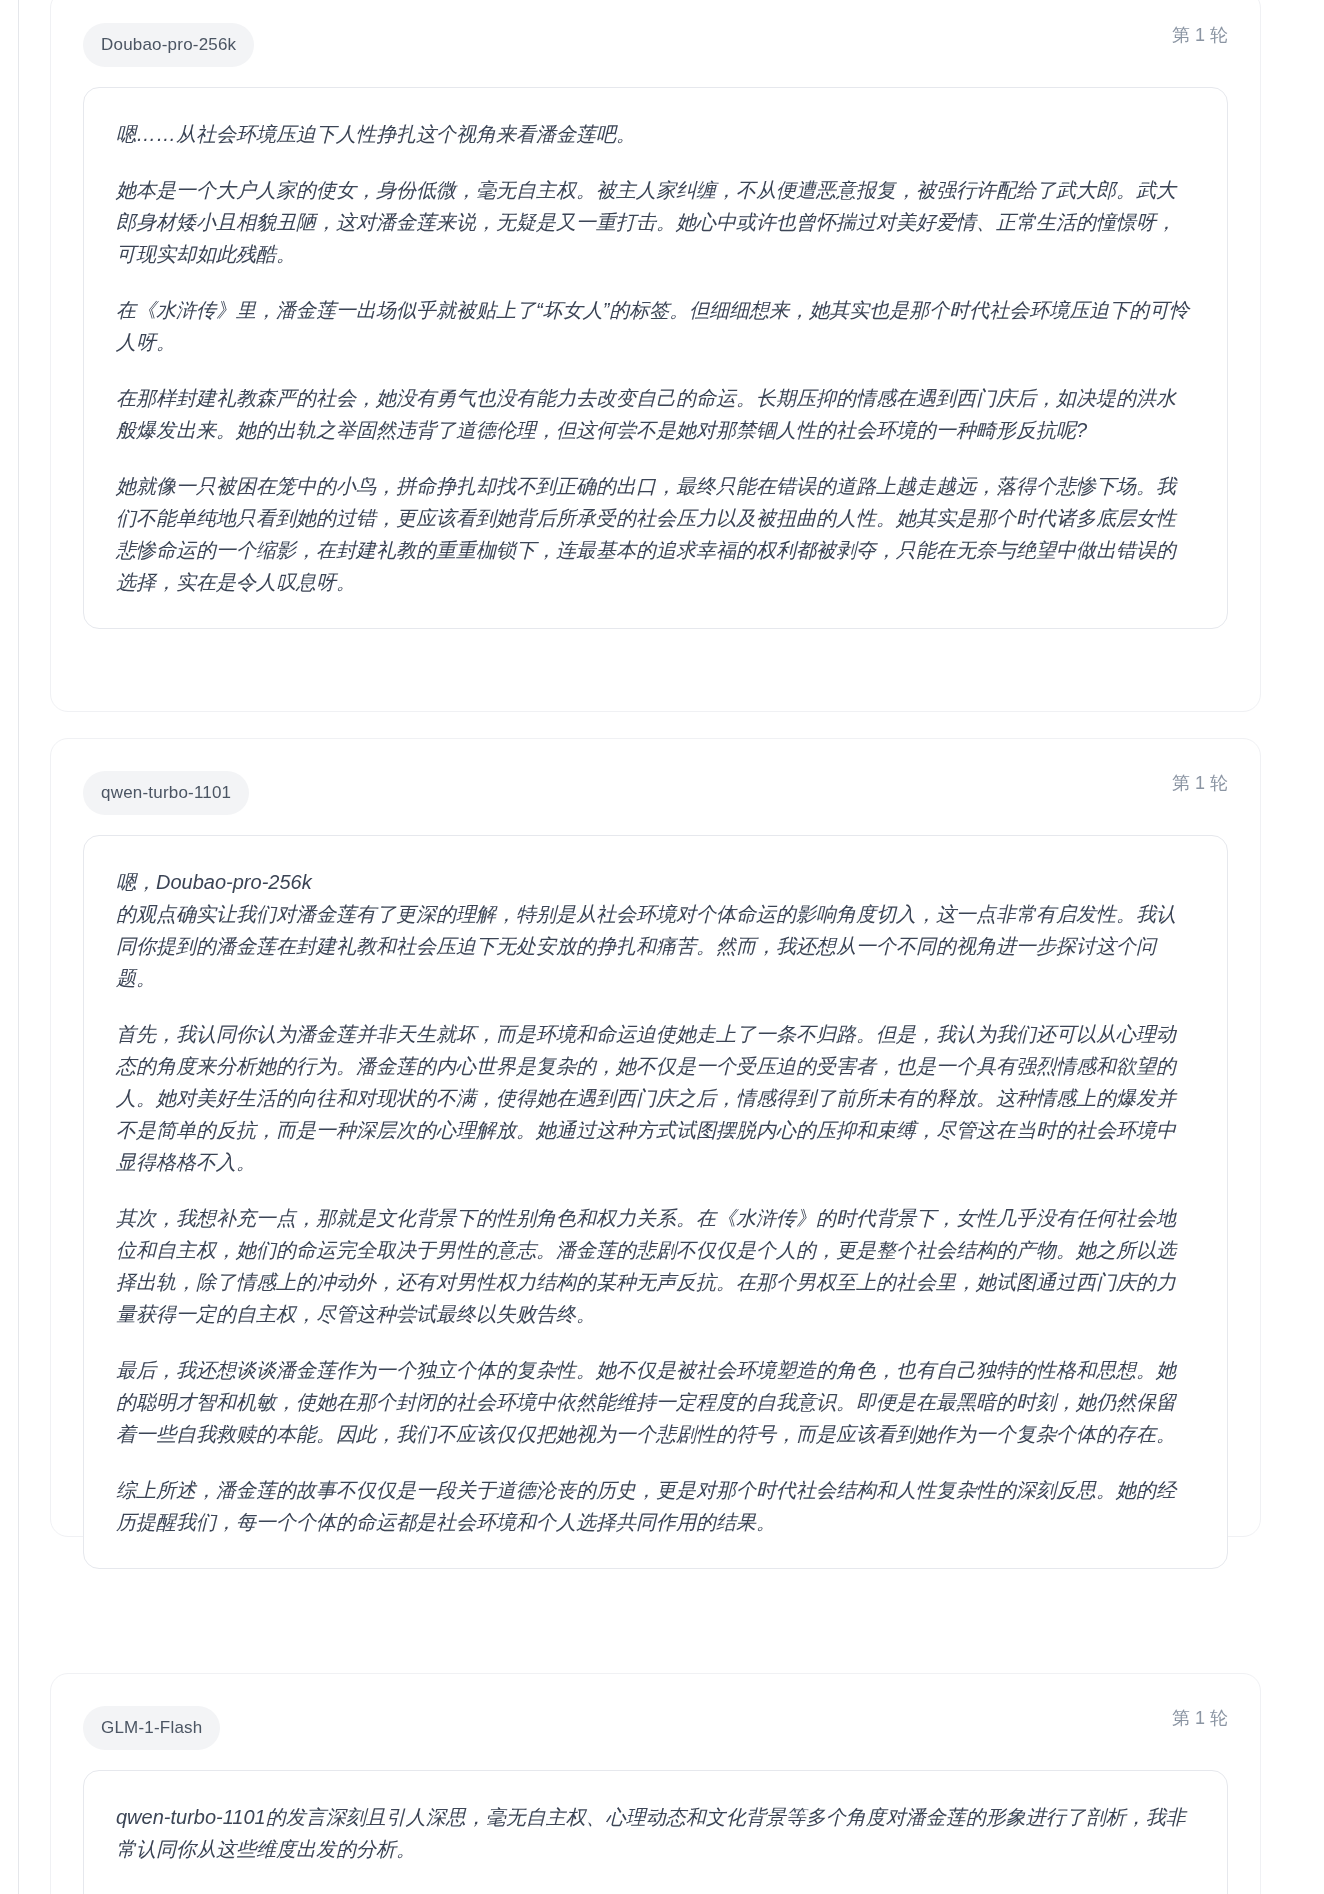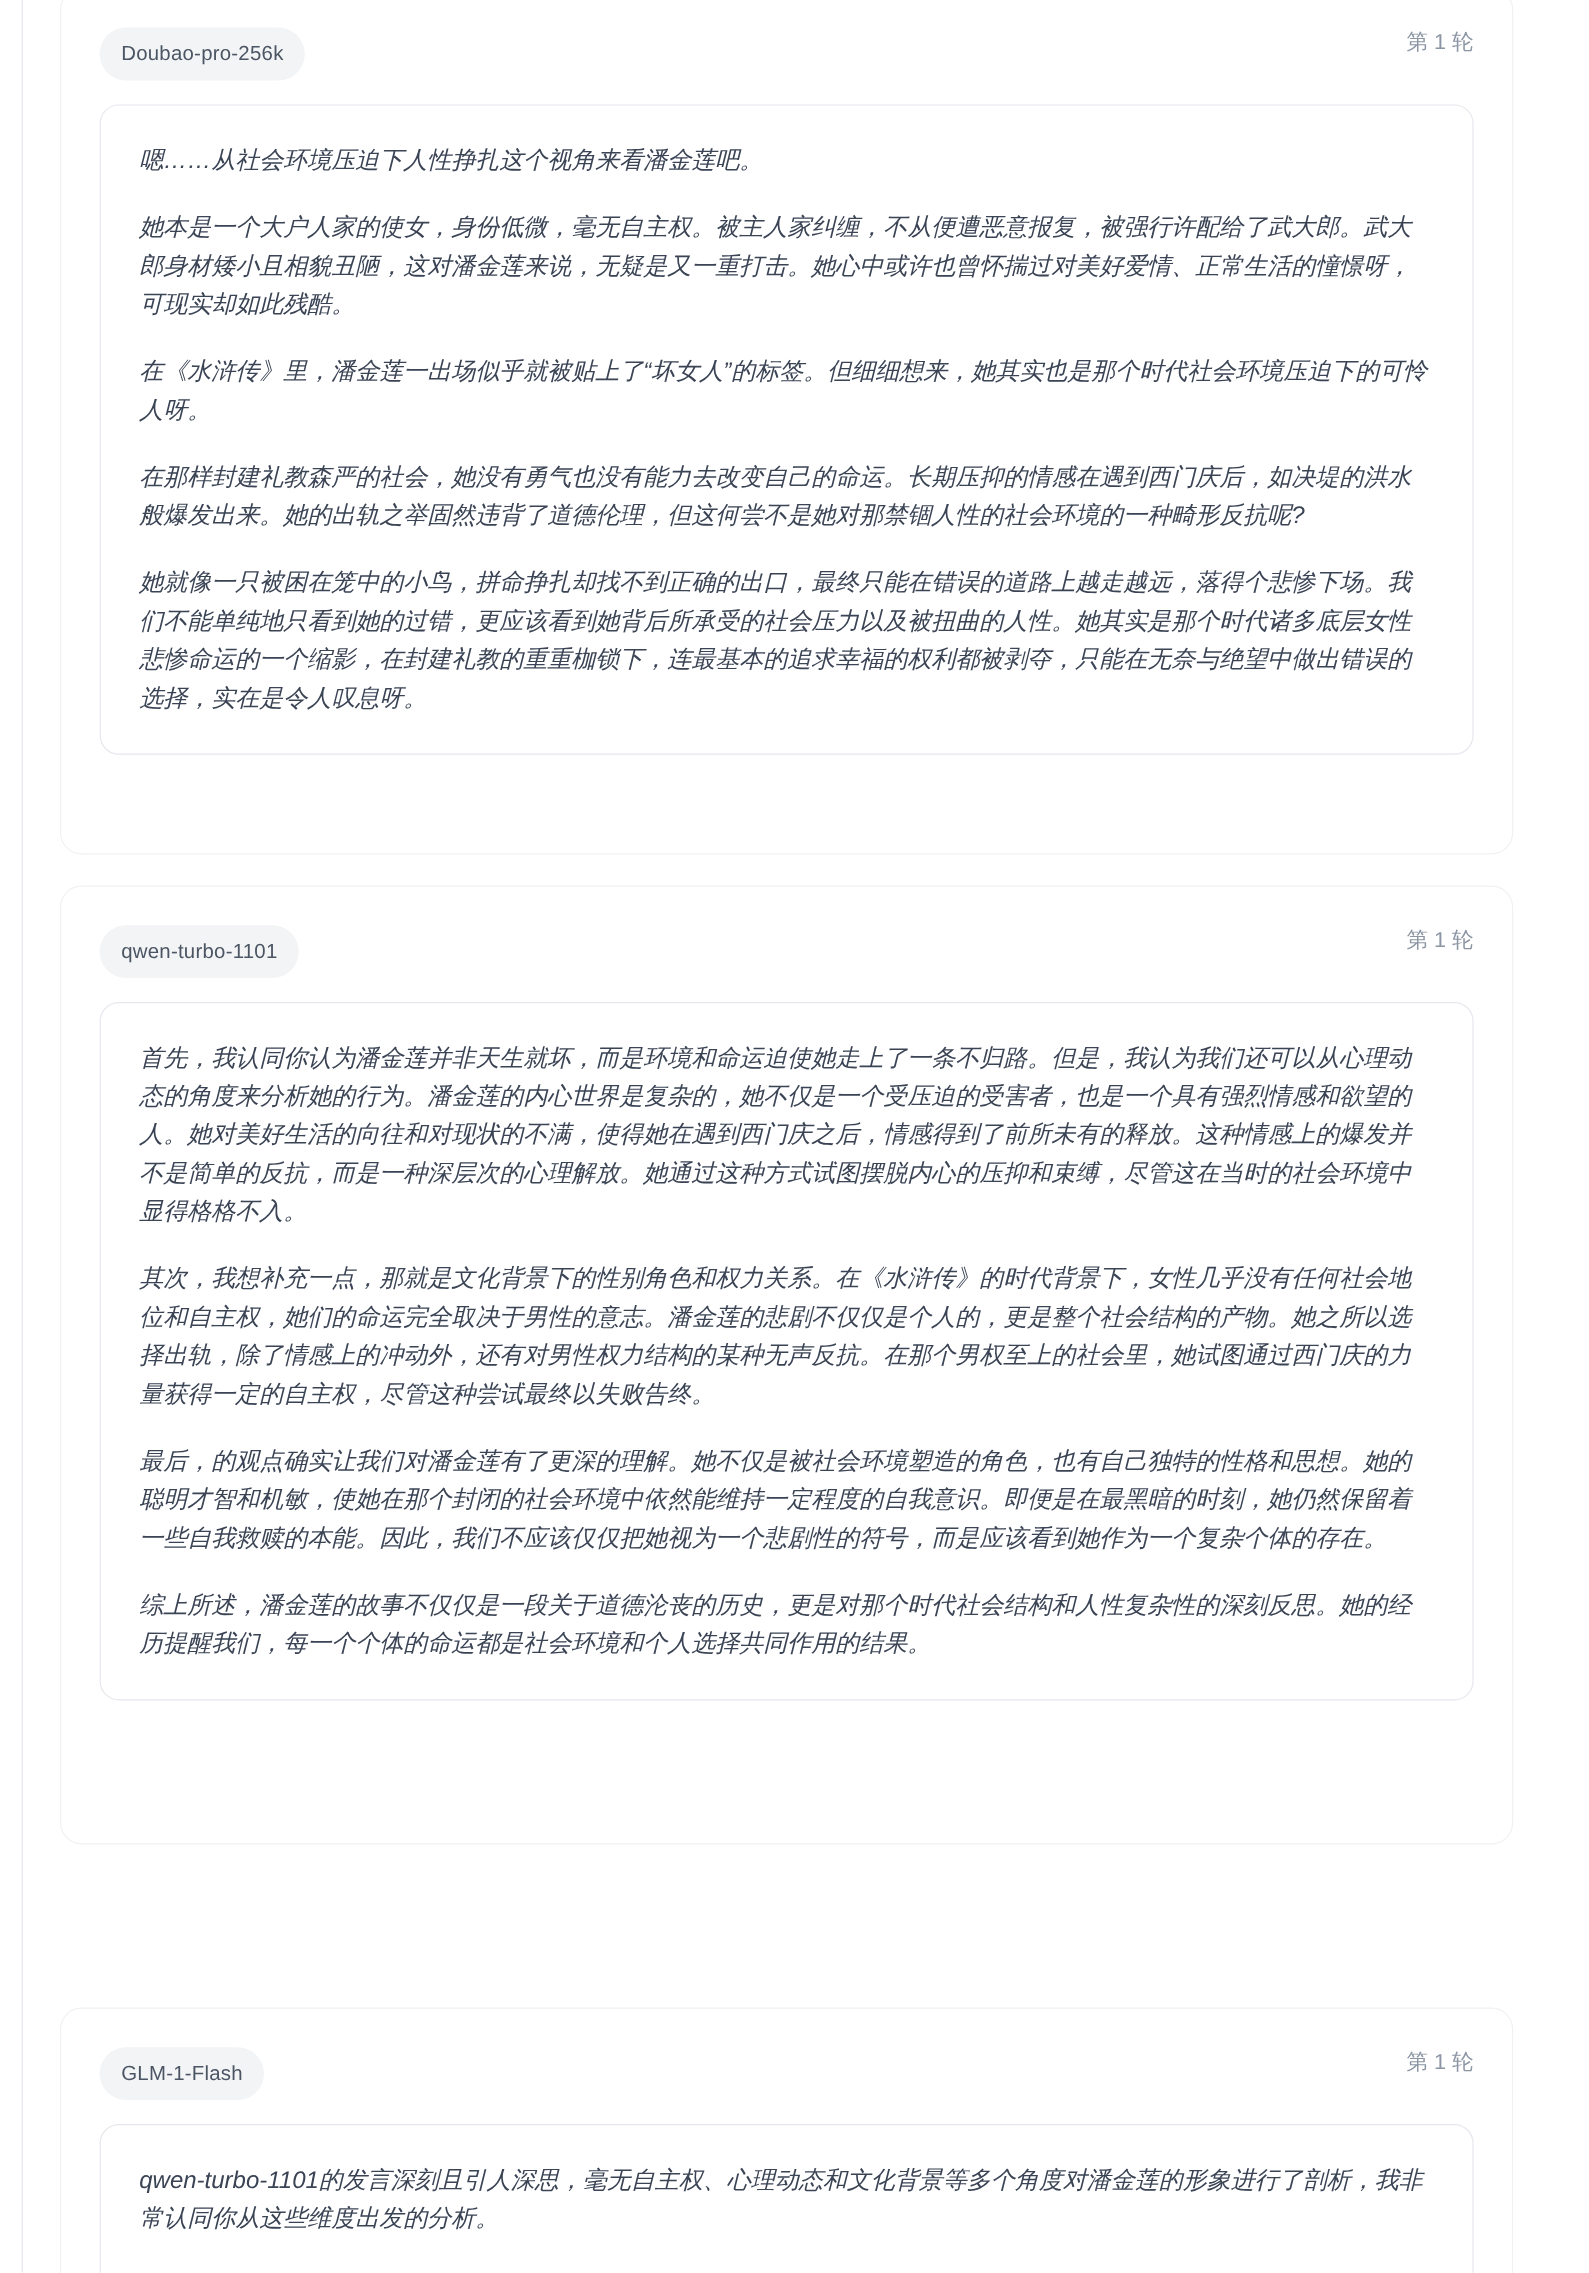--- a/index.html
+++ b/index.html
@@ -95,23 +95,25 @@
     <p>她就像一只被困在笼中的小鸟，拼命挣扎却找不到正确的出口，最终只能在错误的道路上越走越远，落得个悲惨下场。我们不能单纯地只看到她的过错，更应该看到她背后所承受的社会压力以及被扭曲的人性。她其实是那个时代诸多底层女性悲惨命运的一个缩影，在封建礼教的重重枷锁下，连最基本的追求幸福的权利都被剥夺，只能在无奈与绝望中做出错误的选择，实在是令人叹息呀。</p>
   </div>
 </section>
 
 <section class="message-section section-2">
   <div class="msg-header">
     <span class="model-badge">qwen-turbo-1101</span>
     <span class="round-label">第 1 轮</span>
   </div>
   <div class="msg-bubble">
+    <p>嗯，Doubao-pro-256k
+的观点确实让我们对潘金莲有了更深的理解，特别是从社会环境对个体命运的影响角度切入，这一点非常有启发性。我认同你提到的潘金莲在封建礼教和社会压迫下无处安放的挣扎和痛苦。然而，我还想从一个不同的视角进一步探讨这个问题。</p>
     <p>首先，我认同你认为潘金莲并非天生就坏，而是环境和命运迫使她走上了一条不归路。但是，我认为我们还可以从心理动态的角度来分析她的行为。潘金莲的内心世界是复杂的，她不仅是一个受压迫的受害者，也是一个具有强烈情感和欲望的人。她对美好生活的向往和对现状的不满，使得她在遇到西门庆之后，情感得到了前所未有的释放。这种情感上的爆发并不是简单的反抗，而是一种深层次的心理解放。她通过这种方式试图摆脱内心的压抑和束缚，尽管这在当时的社会环境中显得格格不入。</p>
     <p>其次，我想补充一点，那就是文化背景下的性别角色和权力关系。在《水浒传》的时代背景下，女性几乎没有任何社会地位和自主权，她们的命运完全取决于男性的意志。潘金莲的悲剧不仅仅是个人的，更是整个社会结构的产物。她之所以选择出轨，除了情感上的冲动外，还有对男性权力结构的某种无声反抗。在那个男权至上的社会里，她试图通过西门庆的力量获得一定的自主权，尽管这种尝试最终以失败告终。</p>
-    <p>最后，的观点确实让我们对潘金莲有了更深的理解。她不仅是被社会环境塑造的角色，也有自己独特的性格和思想。她的聪明才智和机敏，使她在那个封闭的社会环境中依然能维持一定程度的自我意识。即便是在最黑暗的时刻，她仍然保留着一些自我救赎的本能。因此，我们不应该仅仅把她视为一个悲剧性的符号，而是应该看到她作为一个复杂个体的存在。</p>
+    <p>最后，我还想谈谈潘金莲作为一个独立个体的复杂性。她不仅是被社会环境塑造的角色，也有自己独特的性格和思想。她的聪明才智和机敏，使她在那个封闭的社会环境中依然能维持一定程度的自我意识。即便是在最黑暗的时刻，她仍然保留着一些自我救赎的本能。因此，我们不应该仅仅把她视为一个悲剧性的符号，而是应该看到她作为一个复杂个体的存在。</p>
     <p>综上所述，潘金莲的故事不仅仅是一段关于道德沦丧的历史，更是对那个时代社会结构和人性复杂性的深刻反思。她的经历提醒我们，每一个个体的命运都是社会环境和个人选择共同作用的结果。</p>
   </div>
 </section>
 
 <section class="message-section section-3">
   <div class="msg-header">
     <span class="model-badge">GLM-1-Flash</span>
     <span class="round-label">第 1 轮</span>
   </div>
   <div class="msg-bubble">

